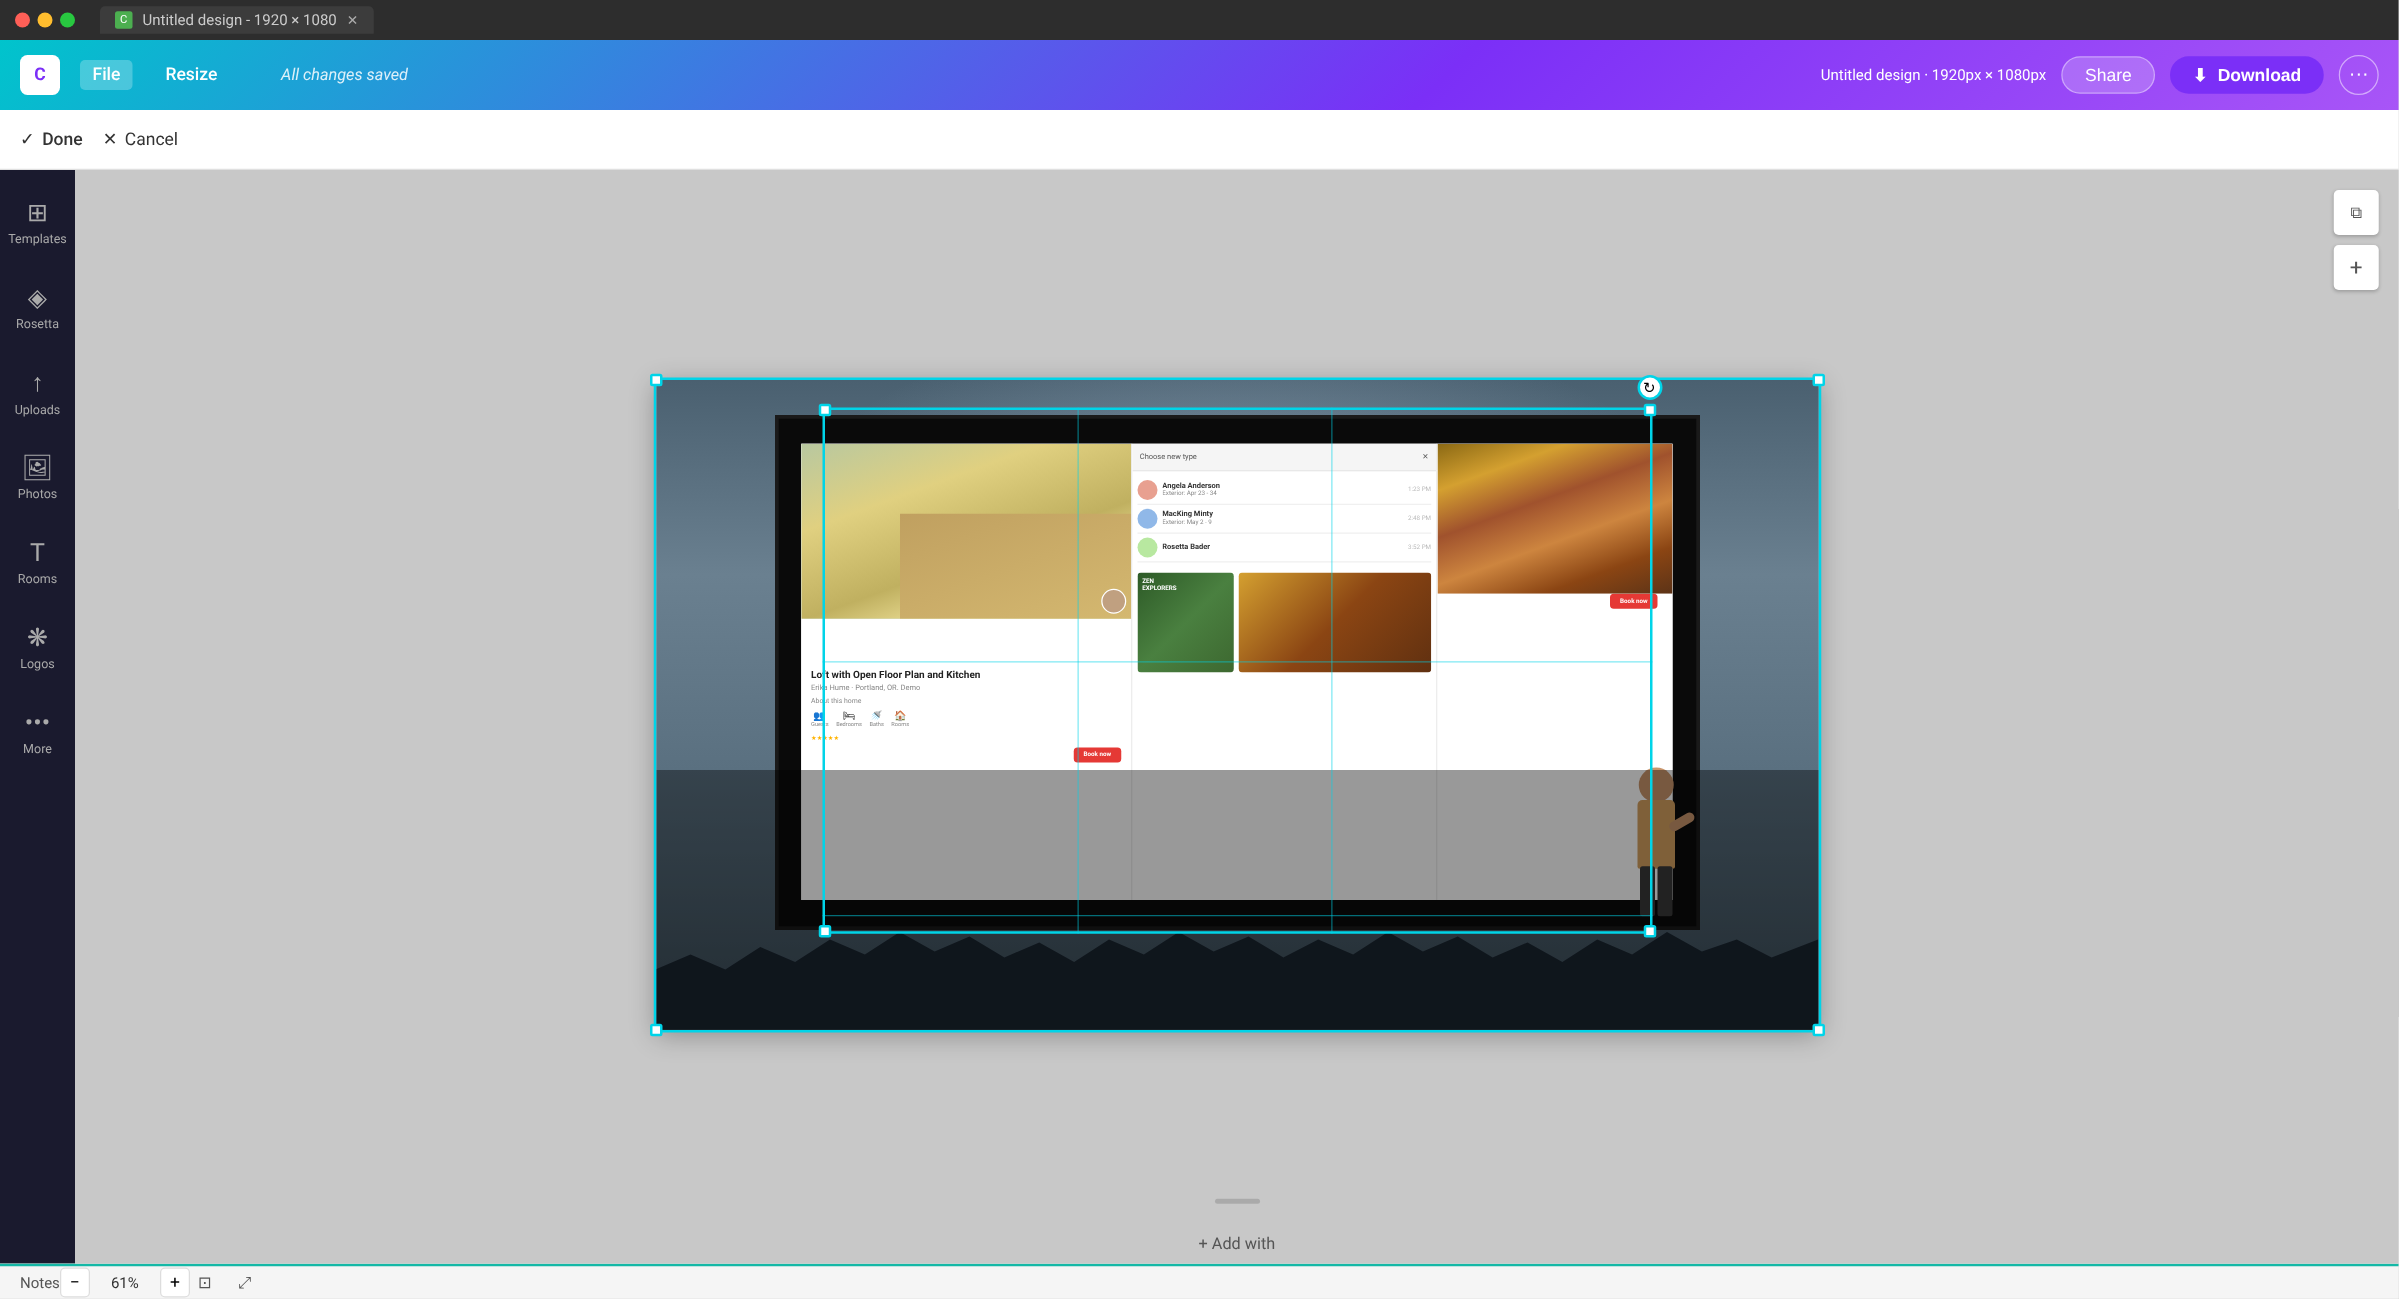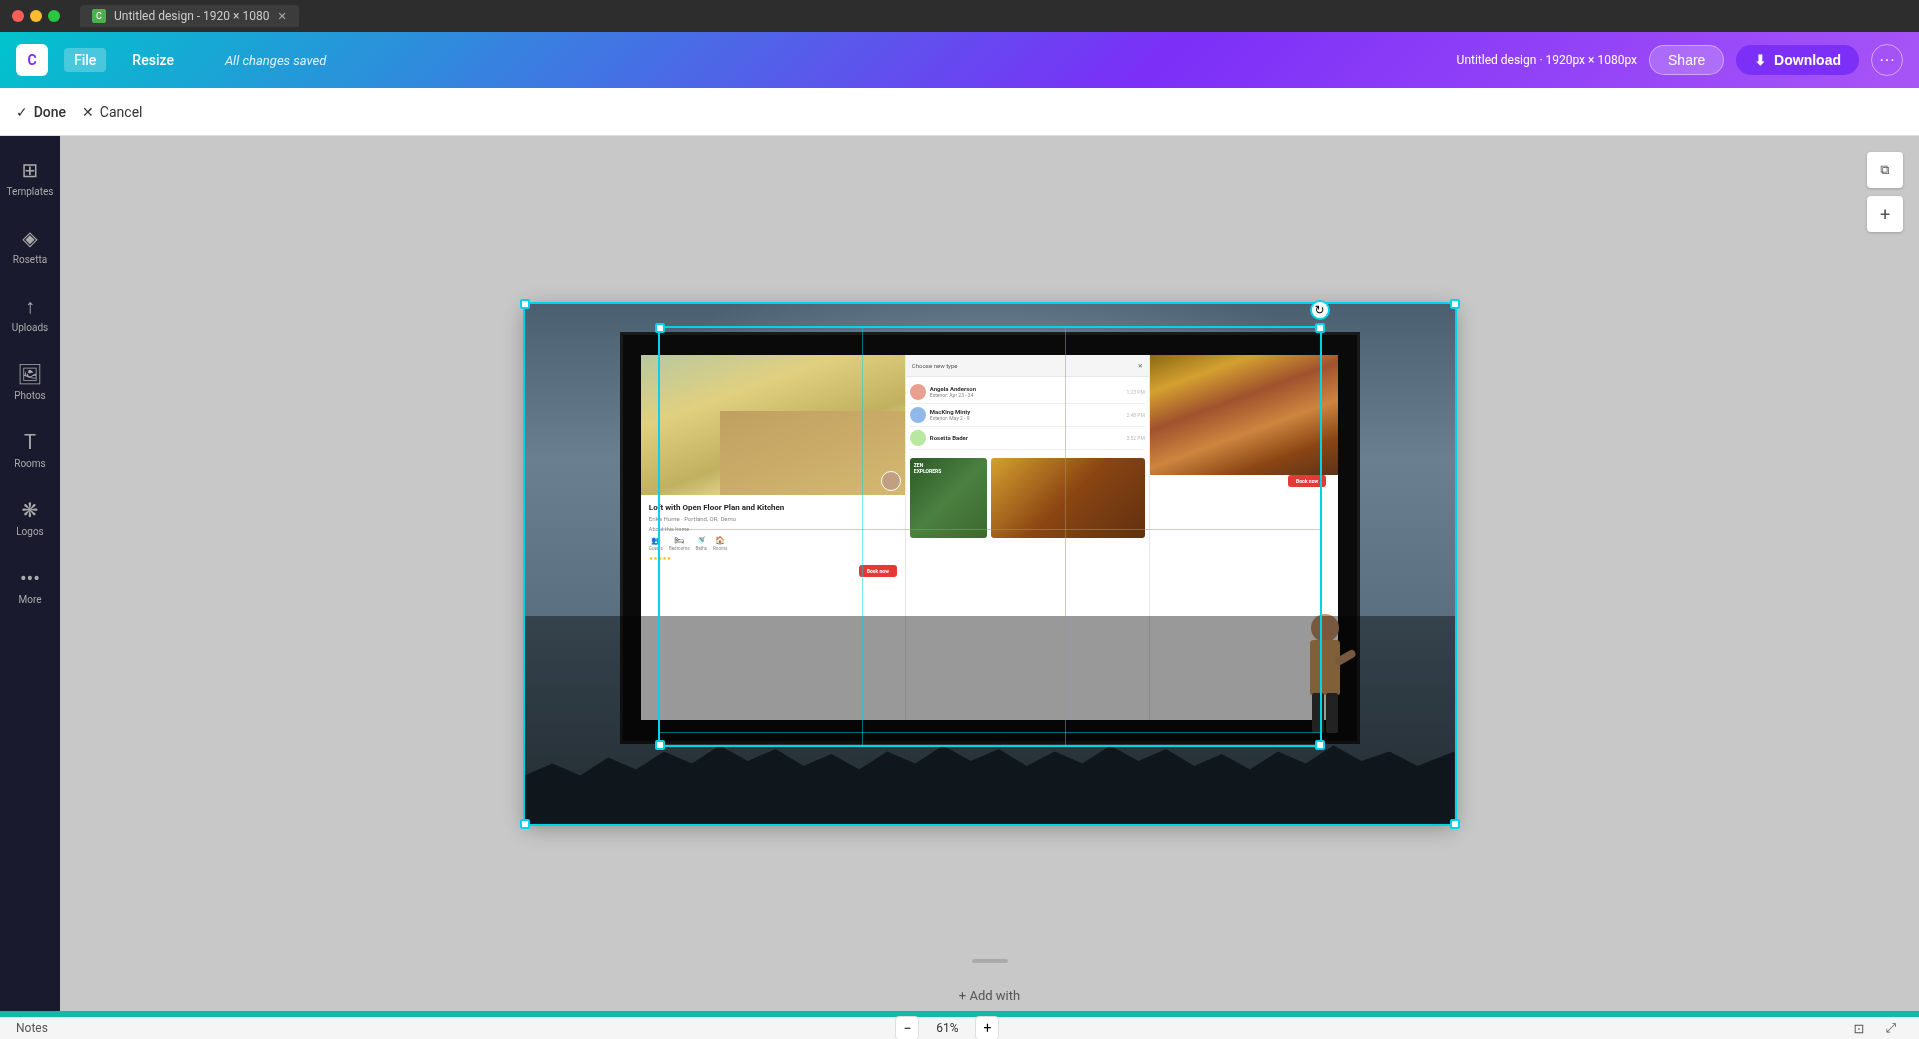--- a/index.html
+++ b/index.html
@@ -304,20 +304,21 @@
     }
 
     
     .panel-left {
       flex: 0 0 38%;
       background: white;
       border-right: 1px solid #e8e8e8;
       display: flex;
       flex-direction: column;
       overflow: hidden;
+      gap: 32px;
     }
     .panel-left-top {
       height: 140px;
       background: #c8d5b5;
       position: relative;
       overflow: hidden;
     }
     .listing-info {
       padding: 8px;
       flex: 1;
@@ -584,25 +585,24 @@
       cursor: pointer;
       display: flex;
       align-items: center;
       gap: 4px;
     }
 
     
     .status-bar {
       height: 28px;
       background: #f5f5f5;
-      border-top: 6px solid #14b8a6;
+      border-top: 2px solid #14b8a6;
       display: flex;
       align-items: center;
       padding: 0 16px;
-      justify-content: space-between;
     }
     .notes-btn {
       font-size: 12px;
       color: #555;
       cursor: pointer;
     }
     .zoom-controls {
       display: flex;
       align-items: center;
       gap: 8px;

